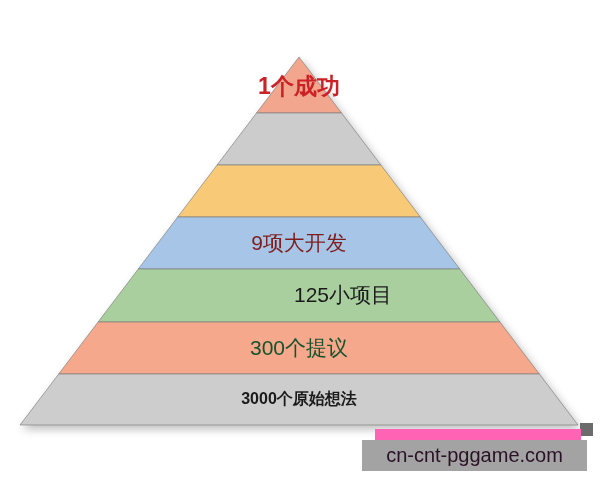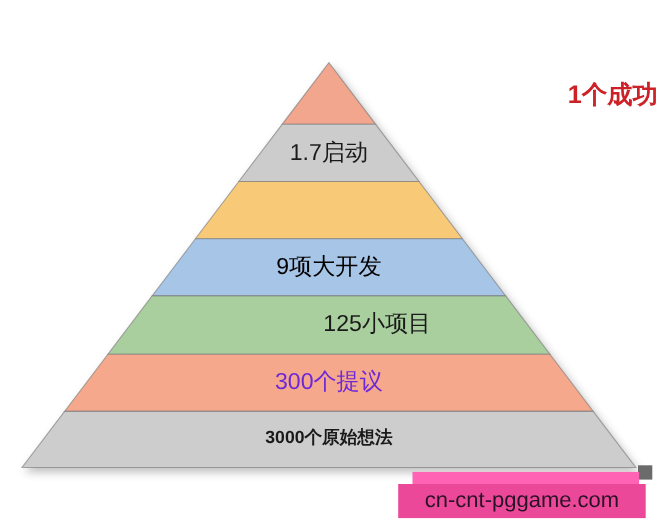--- a/index.html
+++ b/index.html
@@ -89,26 +89,25 @@
   <svg class="pyramid-svg" width="600" height="480" viewBox="0 0 600 480">
     <polygon points="299,57 341.5,113 256.5,113" fill="#f2a68e"></polygon>
     <polygon points="256.5,113 341.5,113 380.9,165 217.1,165" fill="#cccccc"></polygon>
     <polygon points="217.1,165 380.9,165 420.3,217 177.7,217" fill="#f8ca78"></polygon>
     <polygon points="177.7,217 420.3,217 459.7,269 138.3,269" fill="#a7c5e6"></polygon>
     <polygon points="138.3,269 459.7,269 499.9,322 98.1,322" fill="#a9cf9f"></polygon>
     <polygon points="98.1,322 499.9,322 539.3,374 58.7,374" fill="#f5a88b"></polygon>
     <polygon points="58.7,374 539.3,374 578,425 20,425" fill="#cdcdcd"></polygon>
   </svg>
 
-  <div class="layer-label label-1 bold" style="color: rgb(204, 33, 39); text-align: right;">1个成功</div>
-  <div class="layer-label label-2" style="color: rgb(26, 26, 26);">1.7启动</div>
-  <div class="layer-label label-4" style="color: #000000;">9项大开发</div>
+  <div class="layer-label label-1 bold" style="color: rgb(204, 33, 39);">1个成功</div>
+  <div class="layer-label label-4" style="color: #7f1d1d;">9项大开发</div>
   <div class="layer-label label-5" style="color: rgb(26, 26, 26);">125小项目</div>
-  <div class="layer-label label-6" style="color: #6d28d9;">300个提议</div>
+  <div class="layer-label label-6" style="color: #14532d;">300个提议</div>
   <div class="layer-label label-7 bold" style="color: rgb(26, 26, 26);">3000个原始想法</div>
 
   <div class="badge">
     <div class="badge-shadow" style="background-color: rgb(107, 107, 107);"></div>
     <div class="badge-strip" style="background-color: rgb(255, 99, 180);"></div>
-    <div class="badge-main" style="color: rgb(42, 18, 38); background-color: #ec4899;">cn-cnt-pggame.com</div>
+    <div class="badge-main" style="color: rgb(42, 18, 38); background-color: #a3a3a3;">cn-cnt-pggame.com</div>
   </div>
 
 </div>
 
 </body></html>

